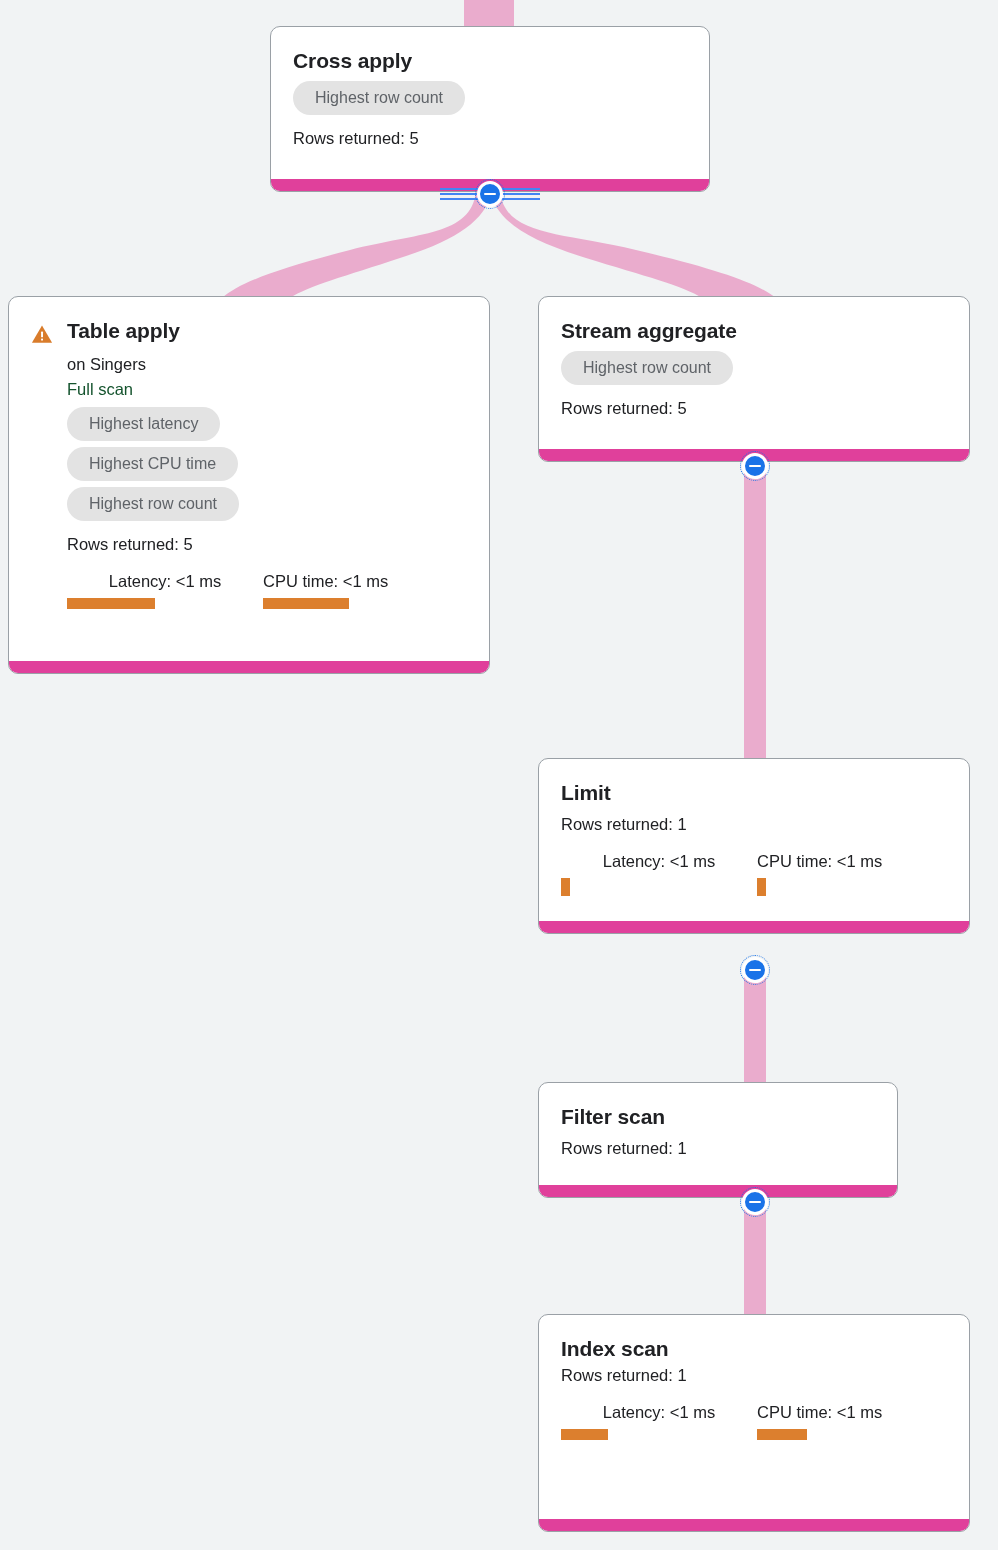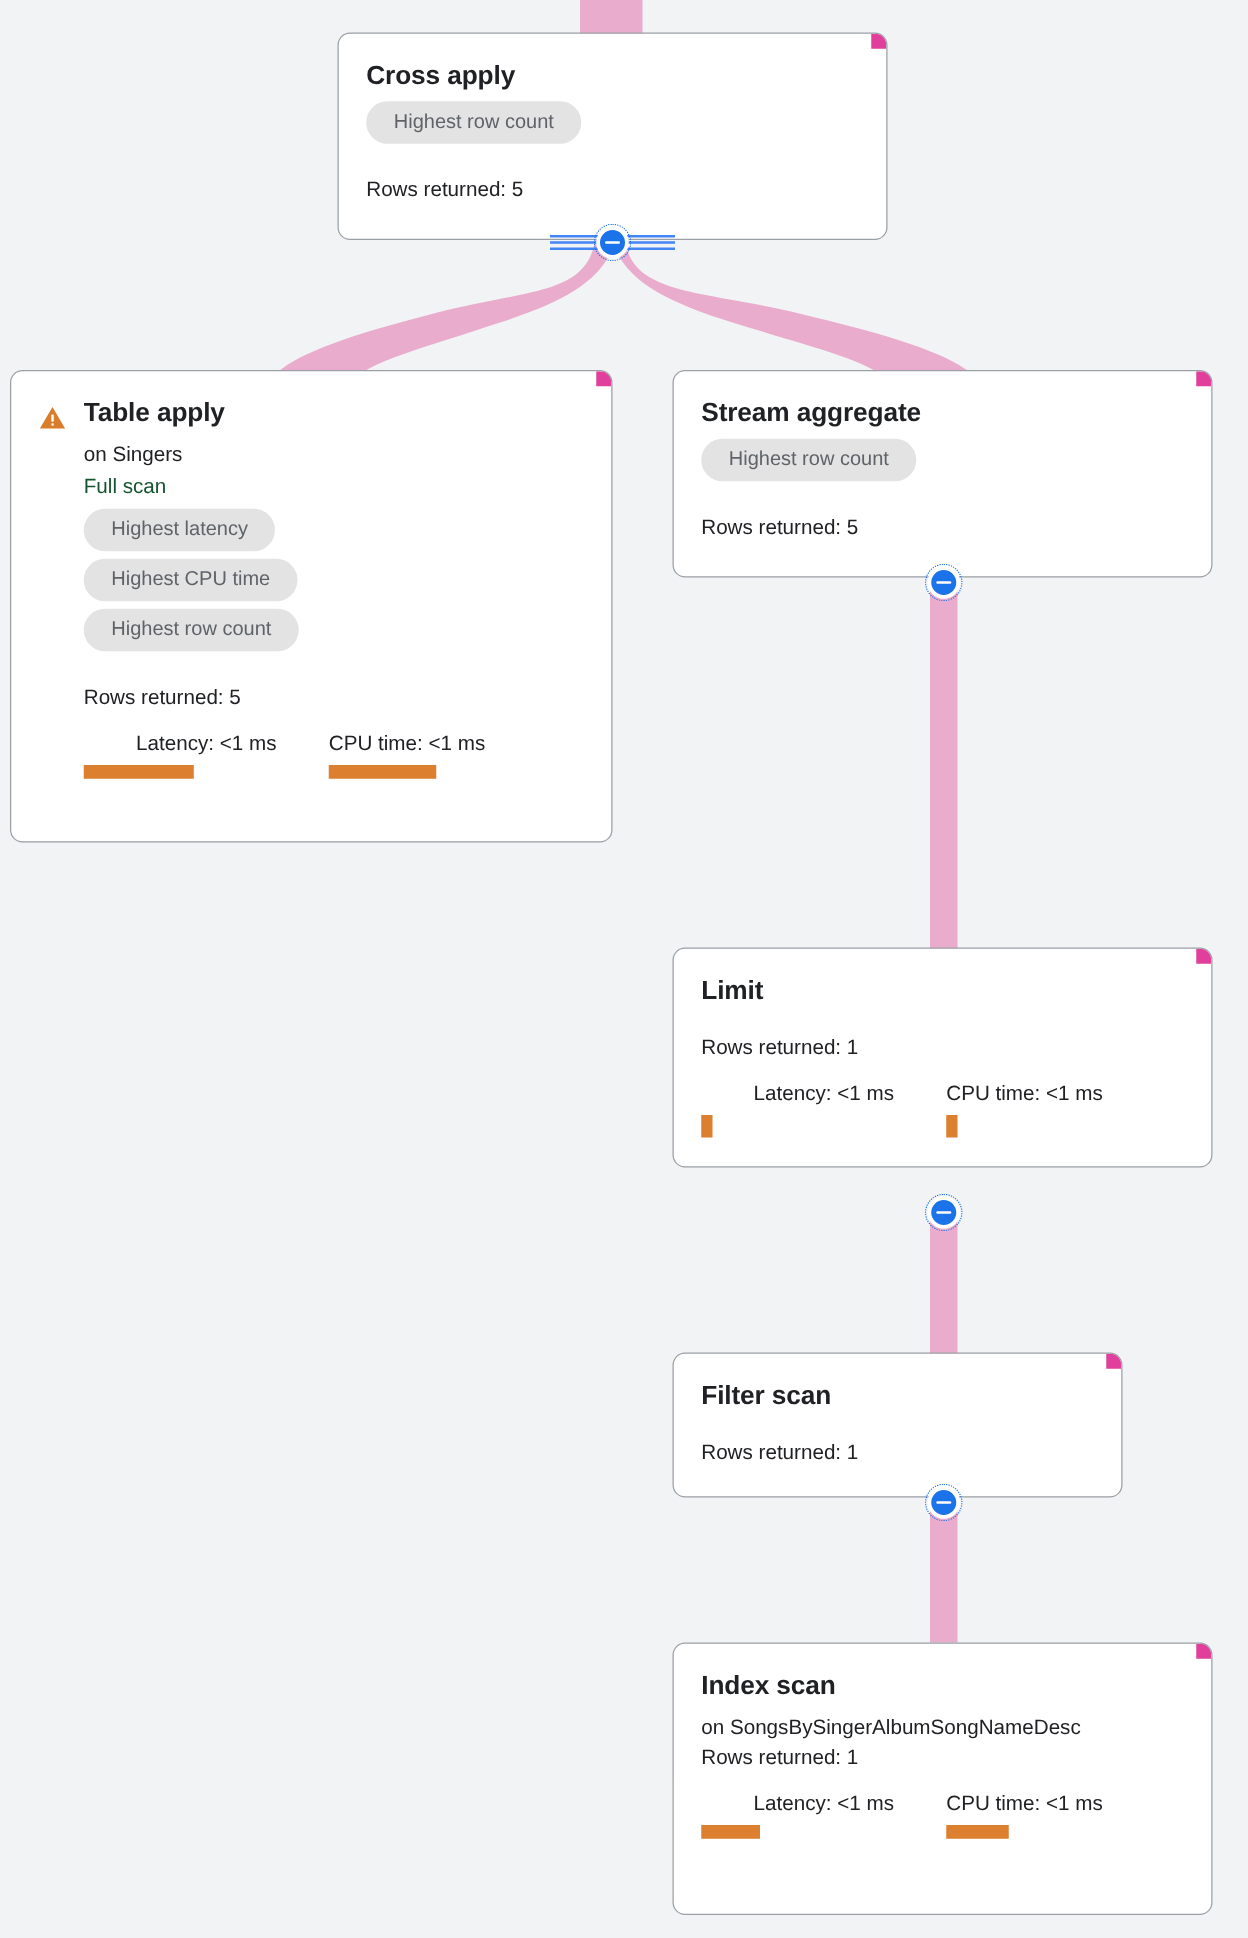--- a/index.html
+++ b/index.html
@@ -31,21 +31,21 @@
 
   
   .node {
     position: absolute;
     background: #ffffff;
     border: 1px solid #9aa0a6;
     border-radius: 10px;
     box-sizing: border-box;
     overflow: hidden;
     display: flex;
-    flex-direction: row;
+    flex-direction: column;
   }
   .node-body {
     flex: 1 1 auto;
     padding: 20px 22px 10px 22px;
     box-sizing: border-box;
   }
   .node-footer {
     height: 12px;
     flex: 0 0 12px;
     background: #e0409b;
@@ -91,21 +91,21 @@
     font-size: 16px;
     line-height: 20px;
     padding: 7px 22px;
     margin-bottom: 6px;
   }
 
   .rows-line {
     font-size: 16.5px;
     line-height: 24px;
     color: #202124;
-    margin-top: 19px;
+    margin-top: 5px;
   }
 
   .metrics {
     display: flex;
     margin-top: 14px;
     text-align: center;
   }
   .metric {
     box-sizing: border-box;
   }
@@ -287,21 +287,20 @@
     </div>
     <div class="node-footer"></div>
   </div>
   <div class="toggle" style="left:742px; top:1189px;"></div>
 
   <div class="node" style="left:538px; top:1314px; width:432px; height:218px;">
     <div class="node-body">
       <div class="title-row">
         <div class="node-title">Index scan</div>
       </div>
-      <div class="node-sub">on SongsBySingerAlbumSongNameDesc</div>
       <div class="rows-line" style="margin-top:0;">Rows returned: 1</div>
       <div class="metrics">
         <div class="metric latency">
           <div class="metric-label">Latency: &lt;1 ms</div>
           <div class="metric-bar" style="width:47px;"></div>
         </div>
         <div class="metric">
           <div class="metric-label">CPU time: &lt;1 ms</div>
           <div class="metric-bar" style="width:50px;"></div>
         </div>

